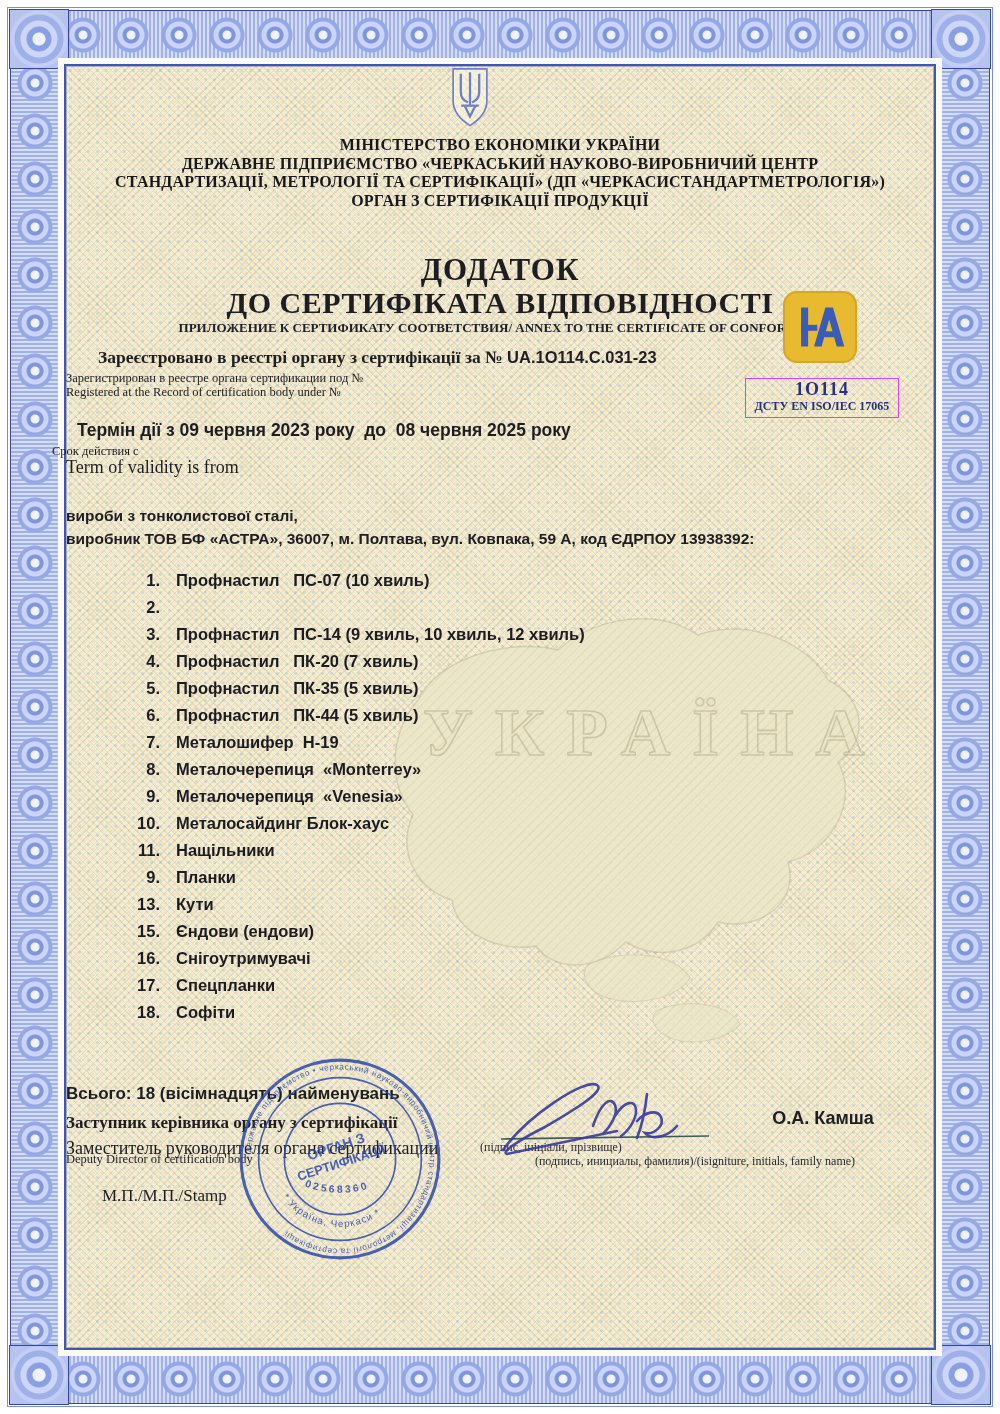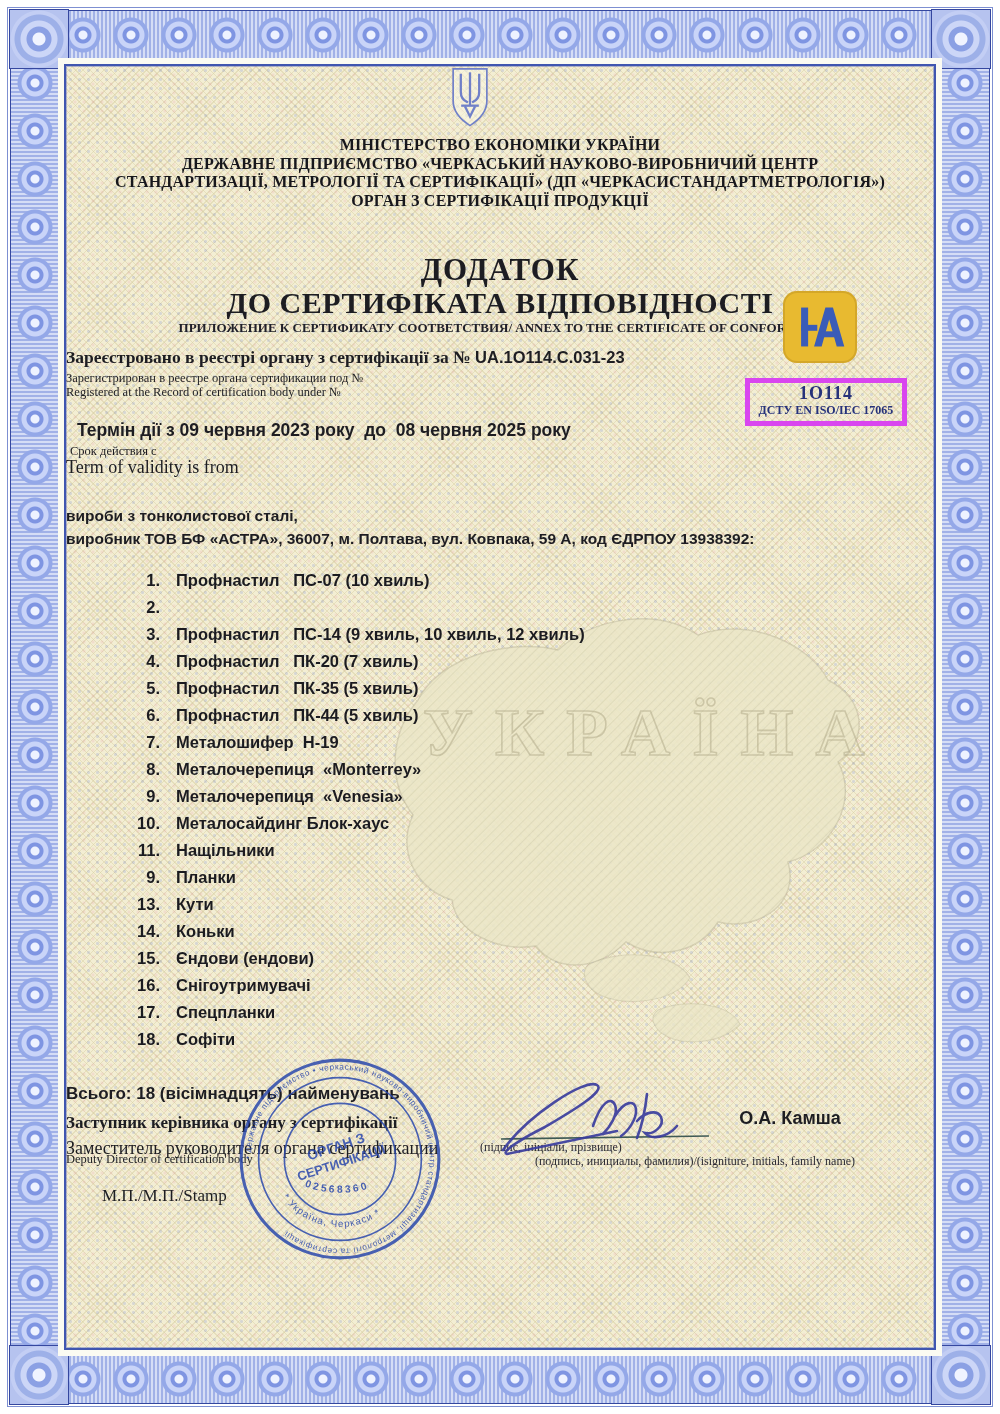--- a/index.html
+++ b/index.html
@@ -47,47 +47,47 @@
   .z3{z-index:3;}
   
   .hdr{top:136px;font-size:16px;line-height:18.5px;letter-spacing:.2px;color:#17171c;}
   
   .ttl1{top:252px;font-size:31px;letter-spacing:1px;}
   .ttl2{top:286px;font-size:30px;letter-spacing:.5px;}
   .ttl3{top:320px;font-size:13px;color:#20202a;}
   
   .badge{left:783px;top:291px;width:74px;height:72px;background:#e8ba30;border-radius:14px;
          box-shadow:inset 0 0 0 2px rgba(150,110,20,.25);display:flex;align-items:center;justify-content:center;z-index:3;}
-  .stdbox{left:745px;top:378px;width:152px;height:38px;border:5px solid #d946ef;color:#26327a;
+  .stdbox{left:745px;top:378px;width:152px;height:38px;border:1px solid #d946ef;color:#26327a;
           text-align:center;z-index:3;}
   .stdbox .l1{font-size:18px;line-height:20px;font-weight:700;letter-spacing:1px;}
   .stdbox .l2{font-size:12px;line-height:14px;font-weight:700;}
   
-  .reg-main{left:66px;top:347px;font-size:17.5px;}
+  .reg-main{left:66px;top:347px;font-size:17.5px;padding-left:32px;}
   .reg-sub1{left:66px;top:371px;font-size:12.5px;}
   .reg-sub2{left:66px;top:385px;font-size:12.5px;}
   .val-main{left:66px;top:420px;font-size:17.5px;padding-left:11px;}
-  .val-sub1{left:70px;top:444px;font-size:12.5px;}
+  .val-sub1{left:52px;top:444px;font-size:12.5px;}
   .val-sub2{left:66px;top:457px;font-size:18px;}
   
   .prod1{left:66px;top:507px;font-size:15.5px;text-align:center;}
   .prod2{left:66px;top:530px;font-size:15.5px;}
   
   .plist{left:128px;top:567px;width:700px;}
   .prow{display:flex;height:27px;line-height:27px;font-family:"Liberation Sans",sans-serif;
         font-weight:700;font-size:16.5px;color:#1b1b20;}
   .pnum{width:32px;text-align:right;flex:0 0 32px;}
   .ptxt{margin-left:16px;white-space:pre;}
   .total{left:66px;top:1084px;font-size:17px;}
   
   .role-uk{left:66px;top:1113px;font-size:17px;}
   .role-ru{left:66px;top:1138px;font-size:18px;}
   .role-en{left:66px;top:1152px;font-size:12.5px;}
   .mp{left:102px;top:1186px;font-size:17px;}
-  .sig-name{left:700px;top:1108px;width:180px;text-align:center;font-size:18px;}
+  .sig-name{left:700px;top:1108px;width:180px;text-align:center;font-size:18px;padding-left:33px;}
   .cap1{left:480px;top:1140px;width:420px;text-align:left;font-size:12px;color:#2a2a33;}
   .cap2{left:460px;top:1154px;width:470px;text-align:center;font-size:12px;color:#2a2a33;}
   
   .map{left:358px;top:550px;z-index:1;}
   .stamp{left:237px;top:1056px;z-index:4;opacity:.85;}
   .sig{left:497px;top:1076px;z-index:5;}
   .emblem{left:447px;top:62px;width:46px;height:72px;z-index:3;}
 </style>
 </head>
 <body>
@@ -216,24 +216,20 @@
       </div>
       <div class="prow">
         <span class="pnum">9.</span>
         <span class="ptxt">Планки</span>
       </div>
       <div class="prow">
         <span class="pnum">13.</span>
         <span class="ptxt">Кути</span>
       </div>
       <div class="prow">
-        <span class="pnum">14.</span>
-        <span class="ptxt">Коньки</span>
-      </div>
-      <div class="prow">
         <span class="pnum">15.</span>
         <span class="ptxt">Єндови (ендови)</span>
       </div>
       <div class="prow">
         <span class="pnum">16.</span>
         <span class="ptxt">Снігоутримувачі</span>
       </div>
       <div class="prow">
         <span class="pnum">17.</span>
         <span class="ptxt">Спецпланки</span>

